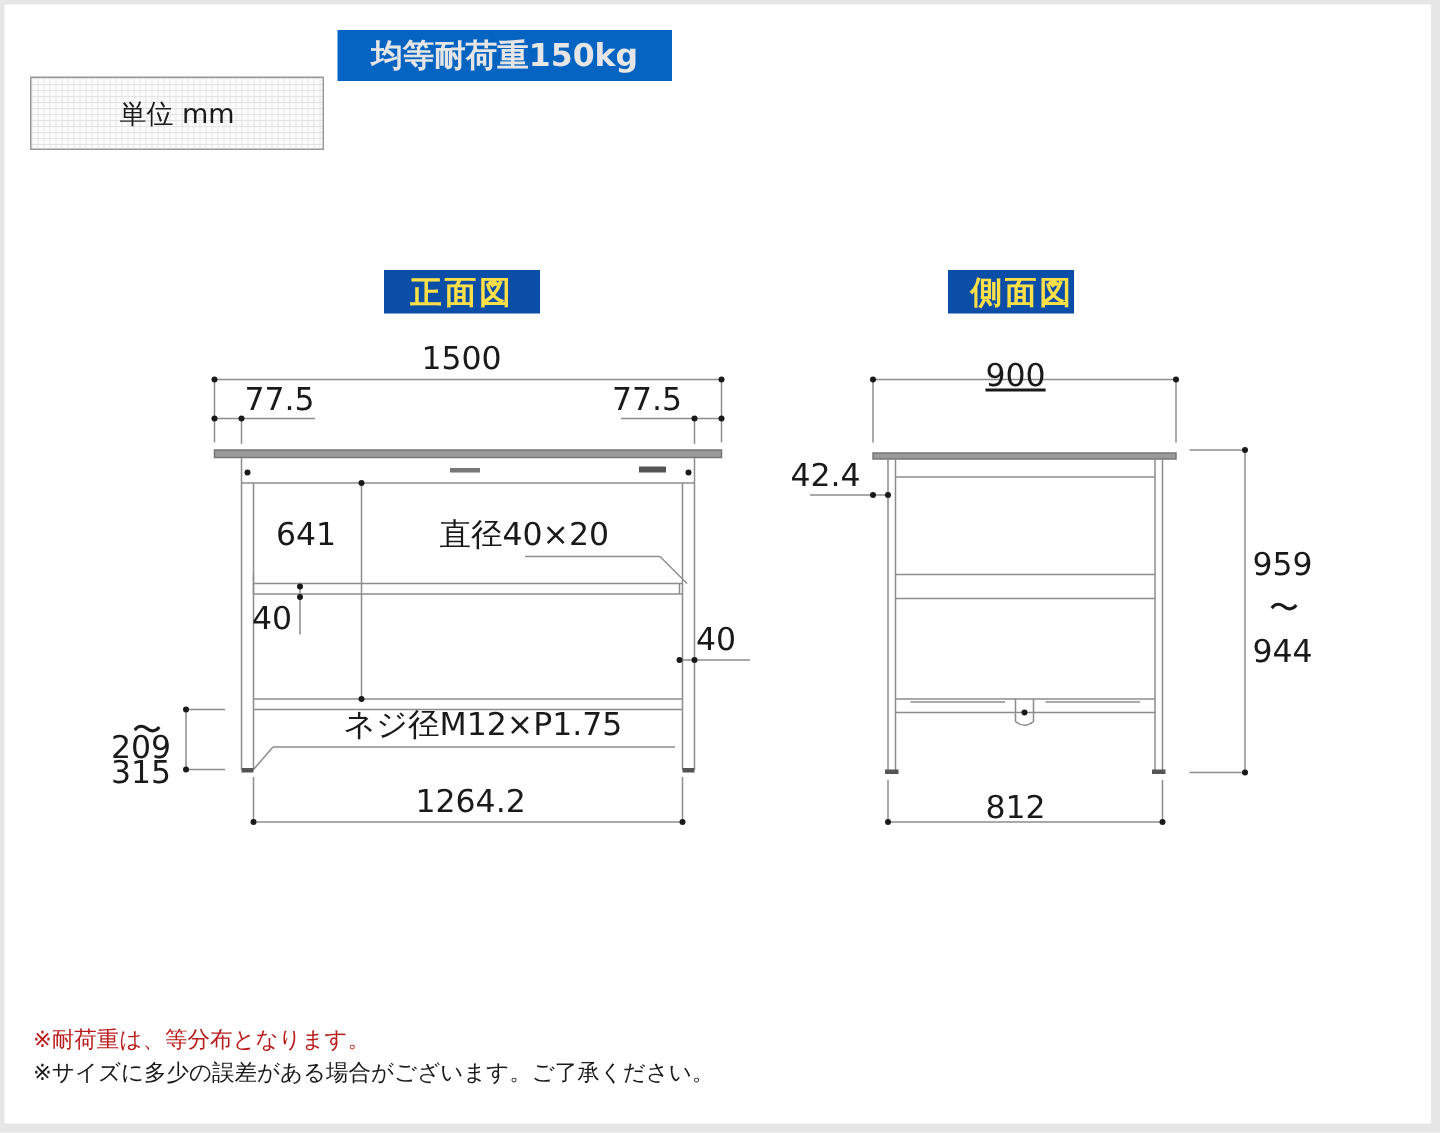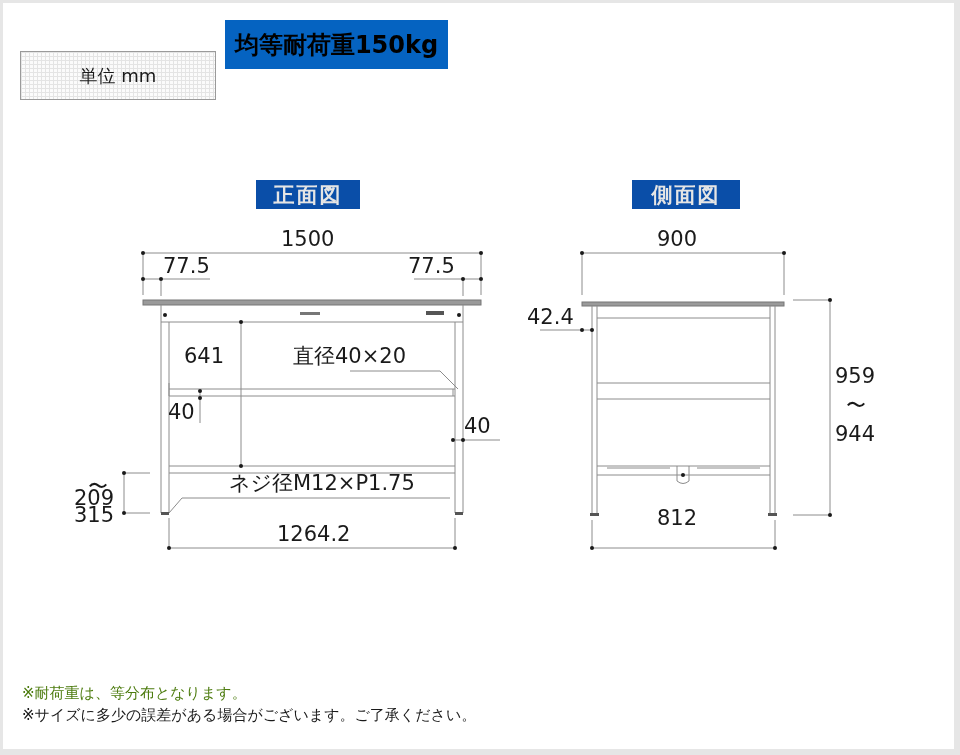--- a/index.html
+++ b/index.html
@@ -18,57 +18,57 @@
     border: 1px solid #9a9a9a;
     background-color: #fbfbfb;
     background-image:
       linear-gradient(#e4e4e4 1px, transparent 1px),
       linear-gradient(90deg, #e4e4e4 1px, transparent 1px);
     background-size: 4px 4px;
     display: flex; align-items: center; justify-content: center;
     font-size: 18px; color: #1a1a1a; margin-top: 31px;
   }
   .load-badge {
-    position: absolute; left: 225px; top: 20px; width: 223px; height: 49px;
-    background: #0563c1; color: #000000;
+    position: absolute; left: 225px; top: 20px; width: 223px; height: 34px;
+    background: #0563c1; color: #e5e5e5;
     display: flex; align-items: center; justify-content: center;
-    font-size: 24px; font-weight: bold; letter-spacing: 0px;
+    font-size: 21px; font-weight: bold; letter-spacing: 0px;
   }
   .view-title {
-    position: absolute; height: 29px; background: #0a4ea8; color: #e5e5e5;
+    position: absolute; height: 29px; background: #0a4ea8; color: #fde047;
     display: flex; align-items: center; justify-content: center;
     font-size: 21px; font-weight: bold; letter-spacing: 2px;
   }
   .dim {
     position: absolute; font-size: 21px; color: #1a1a1a; line-height: 1;
     white-space: nowrap;
   }
   svg.drawing { position: absolute; left: 0; top: 0; }
   .notes {
     position: absolute; left: 22px; top: 682px; font-size: 15px; line-height: 22px;
   }
-  .note-blue { color: #4d7c0f; }
+  .note-blue { color: #b91c1c; }
   .note-black { color: #1a1a1a; }
 </style>
 </head>
 <body>
 
 <div class="page"></div>
 
 <div class="unit-box">
   <span>単位 mm</span>
 </div>
 <div class="load-badge">
   <span>均等耐荷重150kg</span>
 </div>
 
 <div class="view-title" style="left:256px; top:180px; width:104px;">
   <span>正面図</span>
 </div>
-<div class="view-title" style="left:632px; top:180px; width:108px;">
+<div class="view-title" style="left:632px; top:180px; width:84px;justify-content:flex-end;">
   <span>側面図</span>
 </div>
 
 <svg class="drawing" width="960" height="755">
   <g stroke="#8c8c8c" stroke-width="1" fill="none">
 
     <line x1="143" y1="253" x2="481" y2="253"></line>
     <line x1="143" y1="253" x2="143" y2="295"></line>
     <line x1="481" y1="253" x2="481" y2="295"></line>
 
@@ -194,23 +194,23 @@
 <div class="dim" style="left:184px; top:346px;">641</div>
 <div class="dim" style="left:293px; top:346px;">直径40×20</div>
 <div class="dim" style="left:168px; top:402px;">40</div>
 <div class="dim" style="left:464px; top:416px;">40</div>
 <div class="dim" style="left:74px; top:448px;margin-top:40px;">209</div>
 <div class="dim" style="left:88px; top:476px; font-size:20px;">〜</div>
 <div class="dim" style="left:74px; top:505px;">315</div>
 <div class="dim" style="left:191px; top:473px;margin-left:38px;">ネジ径M12×P1.75</div>
 <div class="dim" style="left:277px; top:524px;">1264.2</div>
 
-<div class="dim" style="left:657px; top:229px;">900</div>
+<div class="dim" style="left:657px; top:240px;text-decoration:underline;">900</div>
 <div class="dim" style="left:527px; top:307px;">42.4</div>
 <div class="dim" style="left:835px; top:366px;">959</div>
 <div class="dim" style="left:846px; top:395px; font-size:20px;">〜</div>
 <div class="dim" style="left:835px; top:424px;">944</div>
-<div class="dim" style="left:657px; top:508px;">812</div>
+<div class="dim" style="left:657px; top:528px;">812</div>
 
 <div class="notes">
   <div class="note-blue">※耐荷重は、等分布となります。</div>
   <div class="note-black">※サイズに多少の誤差がある場合がございます。ご了承ください。</div>
 </div>
 
 </body></html>

